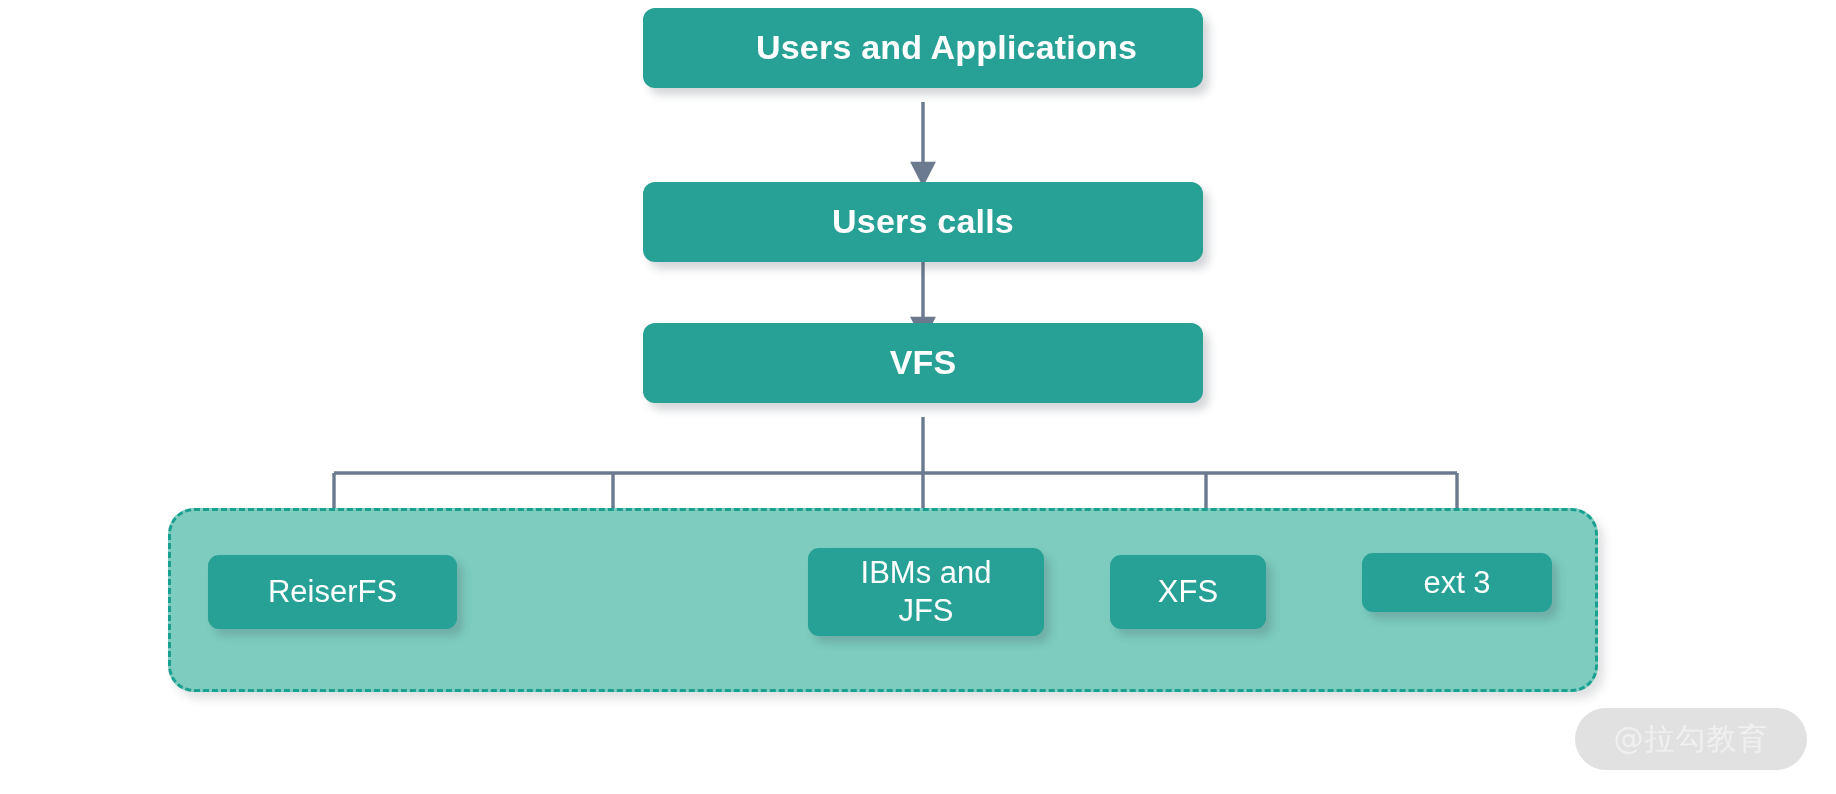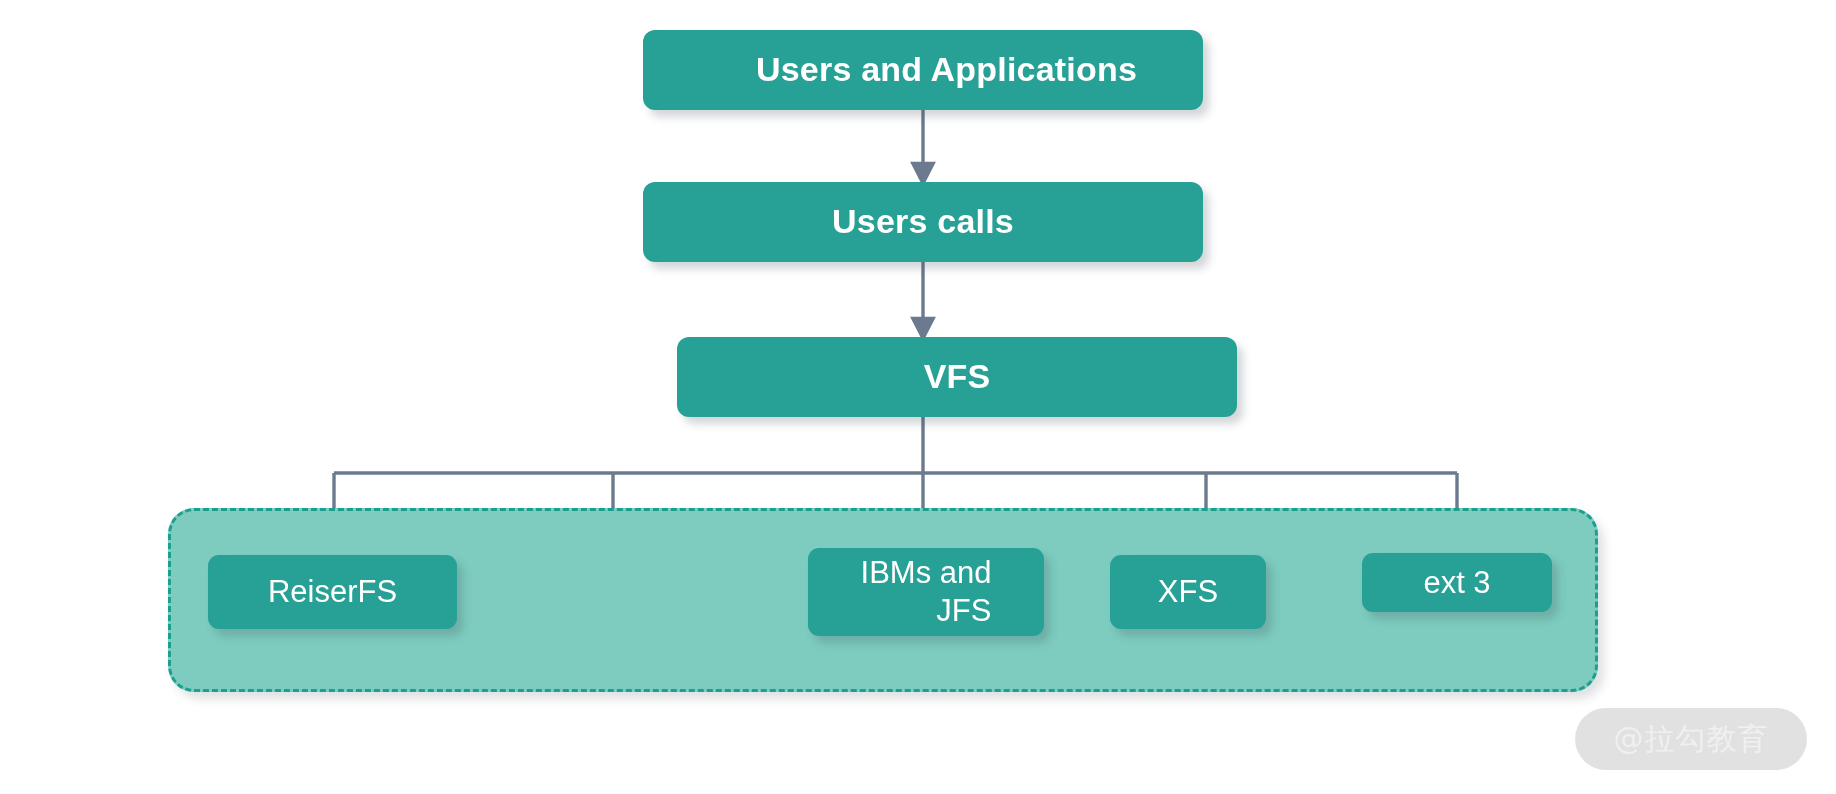--- a/index.html
+++ b/index.html
@@ -46,23 +46,23 @@
   }
 
   .stack-node {
     left: 643px;
     width: 560px;
     height: 80px;
     font-size: 34px;
     font-weight: 600;
     letter-spacing: 0.2px;
   }
-  #node-users { top: 30px; padding-left: 47px; }
+  #node-users { top: 8px; padding-left: 47px; }
   #node-syscalls { top: 182px; }
-  #node-vfs { top: 337px; margin-left: 34px; }
+  #node-vfs { top: 323px; }
 
   
   #fs-group {
     position: absolute;
     left: 168px;
     top: 508px;
     width: 1430px;
     height: 184px;
     box-sizing: border-box;
     background: #7dccbf;
@@ -72,21 +72,21 @@
   }
 
   
   .fs-node {
     font-size: 31px;
     font-weight: 500;
     border-radius: 11px;
   }
   #fs-reiserfs { left: 208px;  top: 555px; width: 249px; height: 74px; }
   #fs-ext2     { left: 508px;  top: 555px; width: 213px; height: 74px; }
-  #fs-jfs      { left: 808px;  top: 548px; width: 236px; height: 88px; text-align: right; }
+  #fs-jfs      { left: 808px;  top: 548px; width: 236px; height: 88px; }
   #fs-xfs      { left: 1110px; top: 555px; width: 156px; height: 74px; }
   #fs-ext3     { left: 1362px; top: 553px; width: 190px; height: 59px; }
 
   
   #watermark {
     position: absolute;
     left: 1575px;
     top: 708px;
     width: 232px;
     height: 62px;

